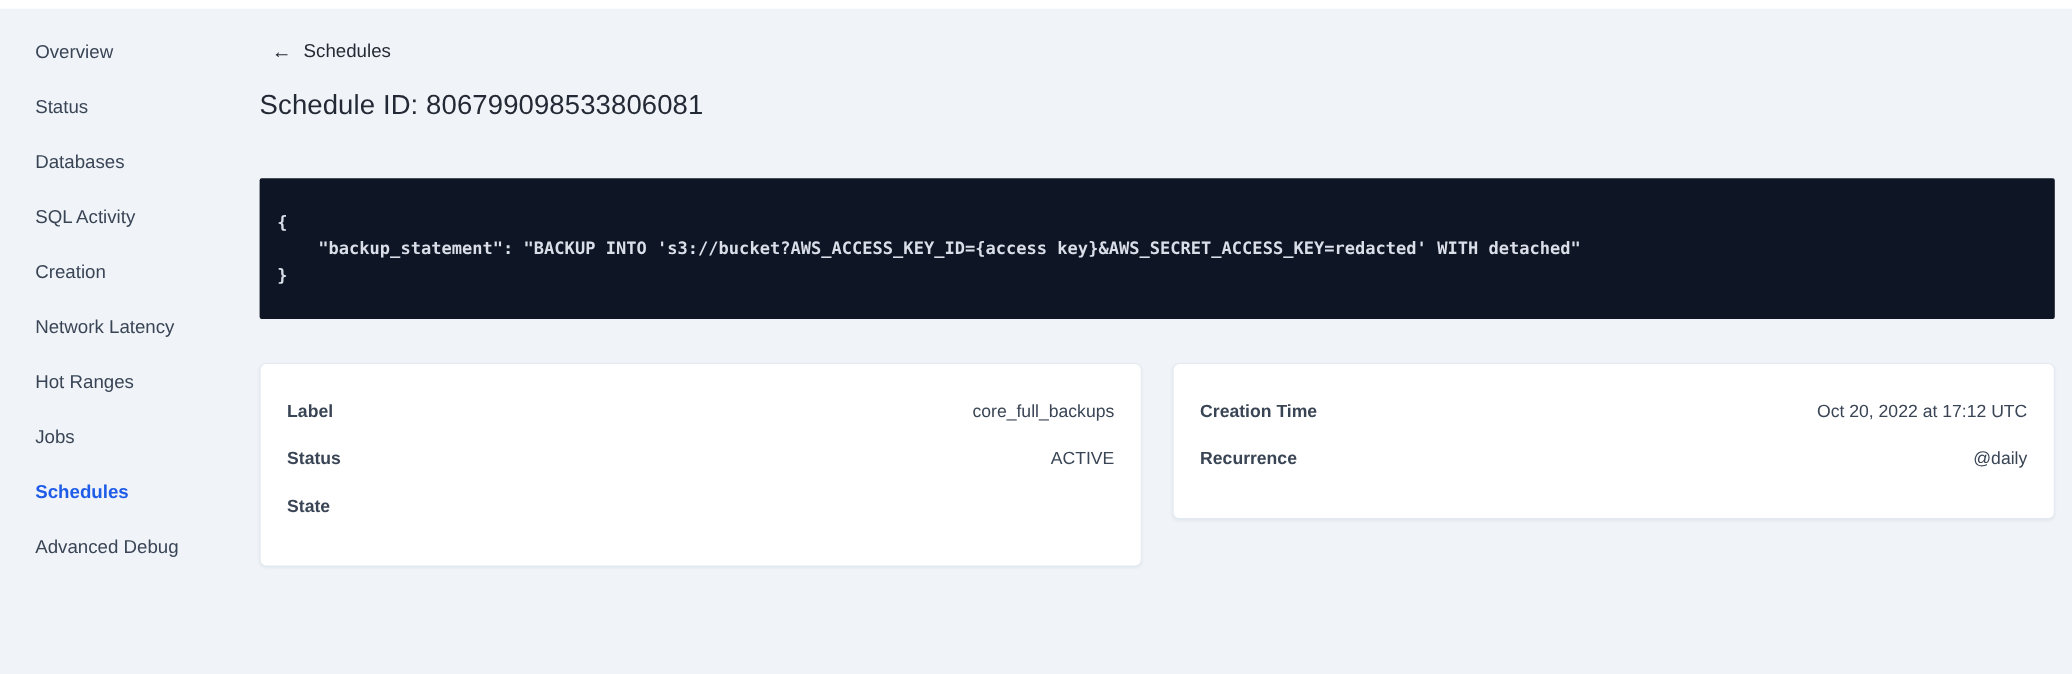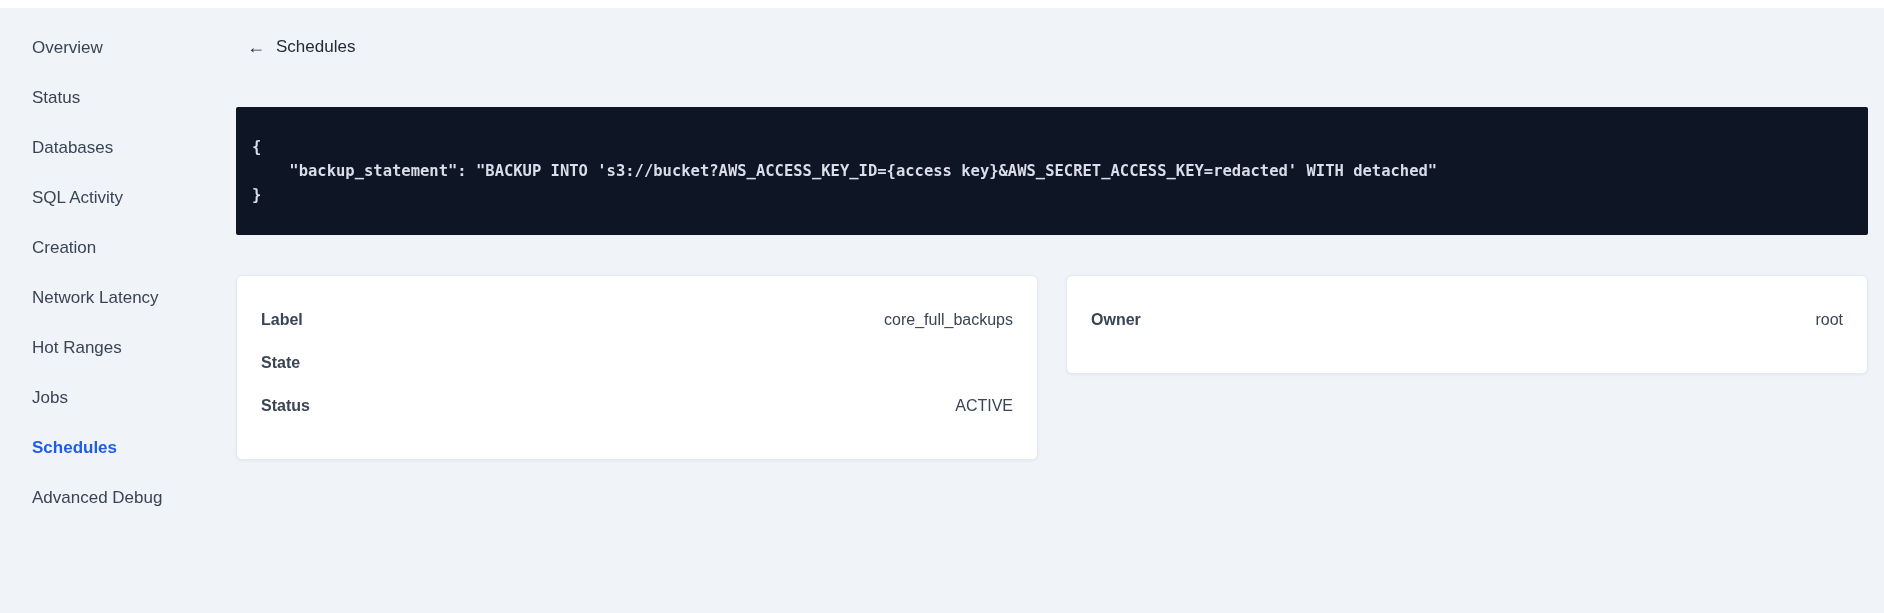--- a/index.html
+++ b/index.html
@@ -99,57 +99,62 @@
       <div class="nav-item">Advanced Debug</div>
     </nav>
 
   <main class="main">
 
     <div class="back-link">
       <span class="arrow">←</span>
       <span>Schedules</span>
     </div>
 
+    <h1 class="page-title">Schedule ID: 806799098533806081</h1>
 
     <div class="code-block">
 
         <div class="code-line">{</div>
 
         <div class="code-line">    "backup_statement": "BACKUP INTO 's3://bucket?AWS_ACCESS_KEY_ID={access key}&amp;AWS_SECRET_ACCESS_KEY=redacted' WITH detached"</div>
 
         <div class="code-line">}</div>
       </div>
 
     <div class="cards">
 
       <section class="card">
 
           <div class="detail-row">
             <span class="detail-label">Label</span>
             <span class="detail-value">core_full_backups</span>
           </div>
 
           <div class="detail-row">
-            <span class="detail-label">State</span>
-            <span class="detail-value"></span>
+            <span class="detail-label">Status</span>
+            <span class="detail-value">ACTIVE</span>
           </div>
 
           <div class="detail-row">
-            <span class="detail-label">Status</span>
-            <span class="detail-value">ACTIVE</span>
+            <span class="detail-label">State</span>
+            <span class="detail-value"></span>
           </div>
         </section>
 
       <section class="card">
 
-
-
+          <div class="detail-row">
+            <span class="detail-label">Creation Time</span>
+            <span class="detail-value">Oct 20, 2022 at 17:12 UTC</span>
+          </div>
 
 
           <div class="detail-row">
-            <span class="detail-label">Owner</span>
-            <span class="detail-value">root</span>
+            <span class="detail-label">Recurrence</span>
+            <span class="detail-value">@daily</span>
           </div>
+
+
         </section>
 
     </div>
   </main>
 </div>
 
 </body></html>

